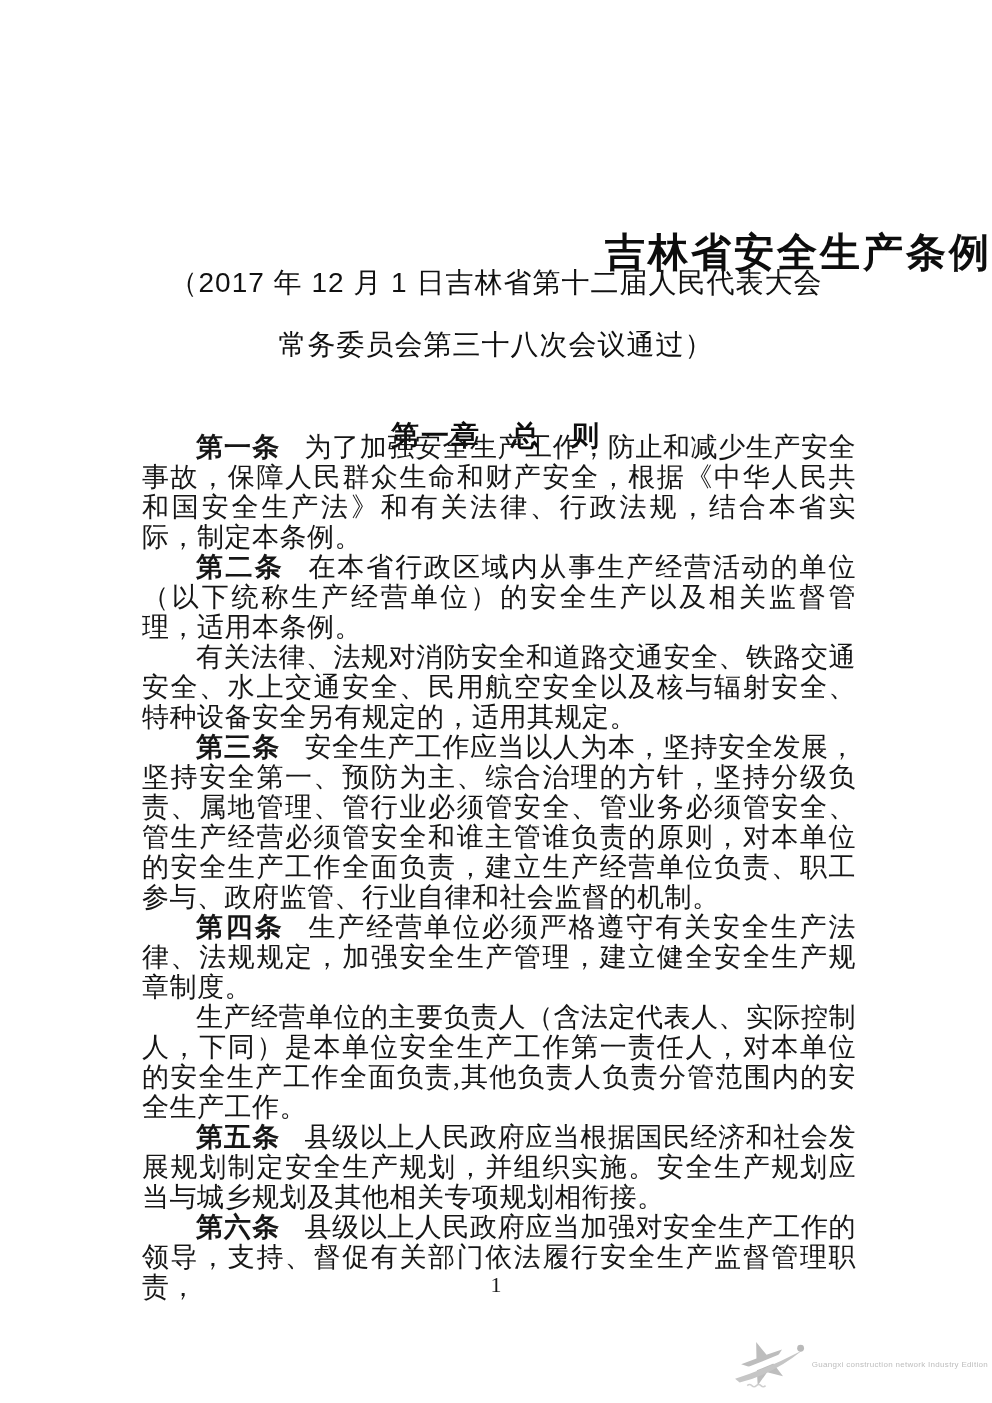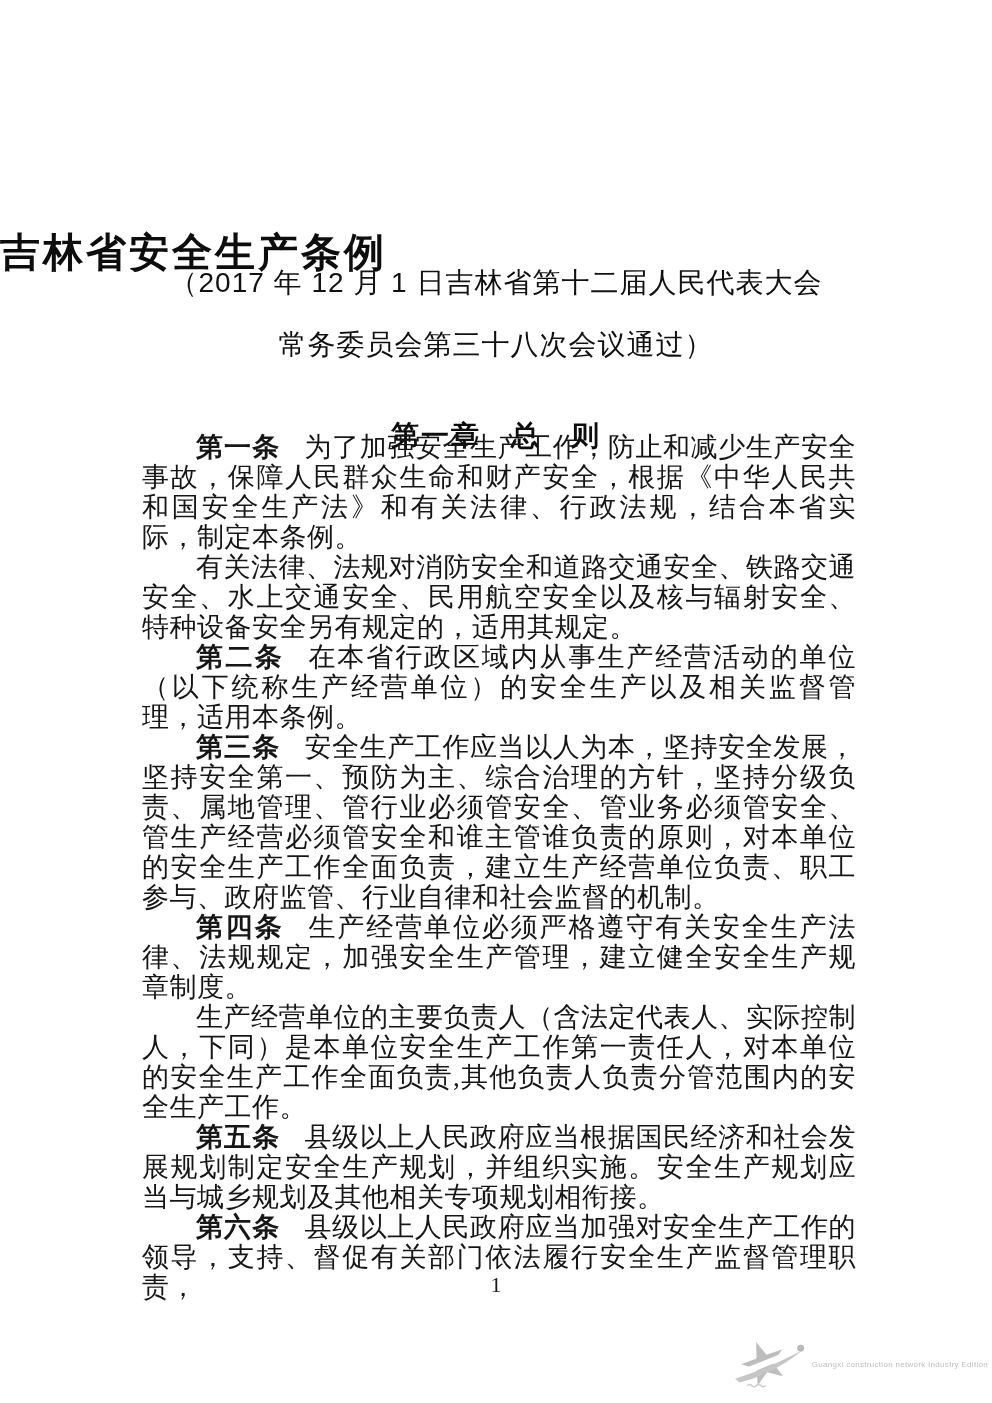--- a/index.html
+++ b/index.html
@@ -8,21 +8,21 @@
     width: 992px;
     height: 1403px;
     margin: 0 auto;
     background: #ffffff;
     color: #141414;
     overflow: hidden;
   }
   .doc-title {
     position: absolute;
     top: 188px; left: 0; width: 100%;
-    text-align: left;
+    text-align: right;
     font-family: "Liberation Sans", sans-serif;
     font-weight: bold;
     font-size: 40px;
     line-height: 1.2;
     letter-spacing: 3px;
     color: #0d0d0d;
     margin-top: 40px;
   }
   .doc-subtitle {
     position: absolute;
@@ -103,22 +103,22 @@
 
   <h1 class="doc-title">吉林省安全生产条例</h1>
 
   <div class="doc-subtitle line1">（2017 年 12 月 1 日吉林省第十二届人民代表大会</div>
   <div class="doc-subtitle line2">常务委员会第三十八次会议通过）</div>
 
   <h2 class="chapter-heading">第一章　总　则</h2>
 
   <div class="doc-body" id="doc-body">
       <p><b class="art">第一条</b><span>为了加强安全生产工作，防止和减少生产安全事故，保障人民群众生命和财产安全，根据《中华人民共和国安全生产法》和有关法律、行政法规，结合本省实际，制定本条例。</span></p>
+      <p><b class="art">第二条</b><span>在本省行政区域内从事生产经营活动的单位（以下统称生产经营单位）的安全生产以及相关监督管理，适用本条例。</span></p>
       <p><span>有关法律、法规对消防安全和道路交通安全、铁路交通安全、水上交通安全、民用航空安全以及核与辐射安全、特种设备安全另有规定的，适用其规定。</span></p>
-      <p><b class="art">第二条</b><span>在本省行政区域内从事生产经营活动的单位（以下统称生产经营单位）的安全生产以及相关监督管理，适用本条例。</span></p>
       <p><b class="art">第三条</b><span>安全生产工作应当以人为本，坚持安全发展，坚持安全第一、预防为主、综合治理的方针，坚持分级负责、属地管理、管行业必须管安全、管业务必须管安全、管生产经营必须管安全和谁主管谁负责的原则，对本单位的安全生产工作全面负责，建立生产经营单位负责、职工参与、政府监管、行业自律和社会监督的机制。</span></p>
       <p><b class="art">第四条</b><span>生产经营单位必须严格遵守有关安全生产法律、法规规定，加强安全生产管理，建立健全安全生产规章制度。</span></p>
       <p><span>生产经营单位的主要负责人（含法定代表人、实际控制人，下同）是本单位安全生产工作第一责任人，对本单位的安全生产工作全面负责,其他负责人负责分管范围内的安全生产工作。</span></p>
       <p><b class="art">第五条</b><span>县级以上人民政府应当根据国民经济和社会发展规划制定安全生产规划，并组织实施。安全生产规划应当与城乡规划及其他相关专项规划相衔接。</span></p>
       <p><b class="art">第六条</b><span>县级以上人民政府应当加强对安全生产工作的领导，支持、督促有关部门依法履行安全生产监督管理职责，</span></p>
     </div>
 
   <div class="page-number">1</div>
 
   <div class="watermark">

